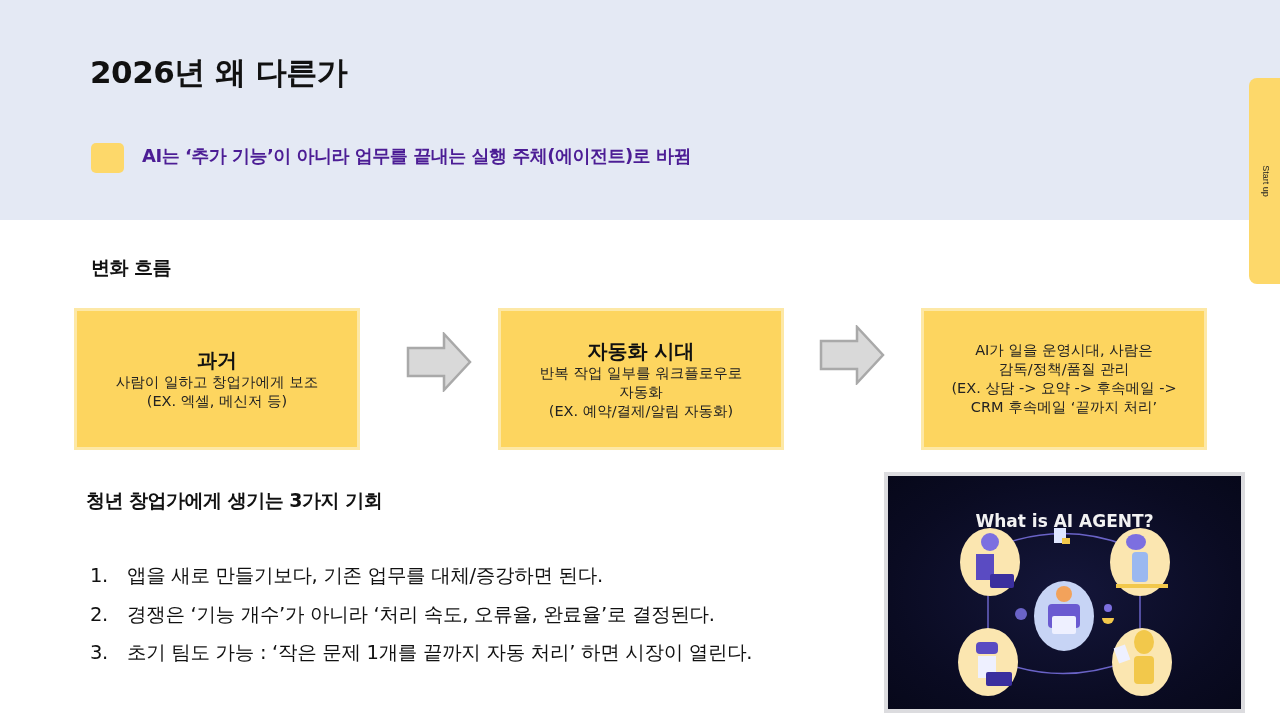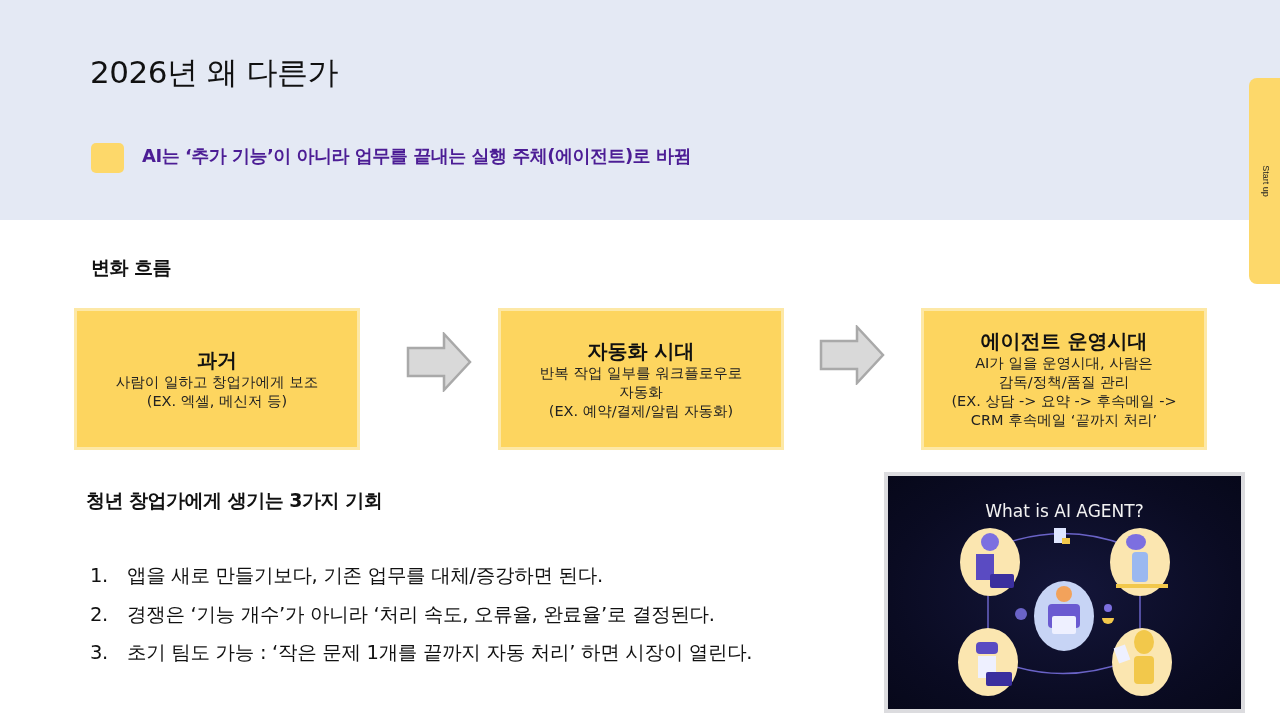--- a/index.html
+++ b/index.html
@@ -1,20 +1,20 @@
 <!DOCTYPE html>
 <html><head>
   <meta charset="utf-8">
   <style>
     * { box-sizing: border-box; margin: 0; padding: 0; }
     html, body { width: 1280px; height: 720px; overflow: hidden; background: #ffffff; }
     body { position: relative; font-family: "DejaVu Sans", "Liberation Sans", sans-serif; color: #111; }
 
     .header-band { position: absolute; left: 0; top: 0; width: 1280px; height: 220px; background: #e4e9f4; }
-    .page-title { position: absolute; left: 90px; top: 52px; font-size: 31px; font-weight: normal; letter-spacing: -0.5px; color: #111; }
+    .page-title { position: absolute; left: 90px; top: 52px; font-size: 31px; font-weight: bold; letter-spacing: -0.5px; color: #111; }
     .bullet-square { position: absolute; left: 91px; top: 143px; width: 33px; height: 30px; background: #fdd86a; border-radius: 5px; }
     .subtitle { position: absolute; left: 142px; top: 144px; font-size: 18px; font-weight: bold; letter-spacing: -0.5px; color: #4c1d95; }
 
     .side-tab { position: absolute; left: 1249px; top: 78px; width: 40px; height: 206px; background: #fdd86a; border-radius: 8px 0 0 8px; }
     .side-tab-label { position: absolute; left: 1266px; top: 181px; transform: translate(-50%, -50%) rotate(90deg); font-family: "Liberation Sans", sans-serif; font-size: 9px; color: #222; white-space: nowrap; }
 
     .section-label { position: absolute; font-size: 19px; font-weight: bold; color: #111; letter-spacing: -0.5px; }
     .flow-label { left: 91px; top: 255px; }
     .opp-label { left: 86px; top: 488px; }
 
@@ -27,21 +27,21 @@
 
     .arrow { position: absolute; width: 66px; height: 60px; }
     .arrow-1 { left: 406px; top: 332px; }
     .arrow-2 { left: 819px; top: 325px; }
 
     .opp-list { position: absolute; left: 90px; top: 557px; list-style: none; }
     .opp-item { display: flex; font-size: 19.5px; color: #111; line-height: 38.5px; letter-spacing: -0.3px; }
     .opp-num { width: 37px; }
 
     .ai-image { position: absolute; left: 884px; top: 472px; width: 361px; height: 241px; border: 4px solid #dcdcdf; background: radial-gradient(ellipse at center, #14163a 0%, #0a0b22 70%, #07081a 100%); overflow: hidden; }
-    .ai-image-title { position: absolute; left: 0; top: 25px; width: 100%; text-align: center; color: #f2f2f2; font-size: 17px; font-weight: normal; font-family: "DejaVu Sans", sans-serif; }
+    .ai-image-title { position: absolute; left: 0; top: 35px; width: 100%; text-align: center; color: #f2f2f2; font-size: 17px; font-weight: bold; font-family: "DejaVu Sans", sans-serif; }
     .ai-illustration { position: absolute; left: 0; top: 0; }
   </style>
 </head>
 <body>
 
 <div class="header-band"></div>
 <div class="page-title">2026년 왜 다른가</div>
 <div class="bullet-square"></div>
 <div class="subtitle">AI는 ‘추가 기능’이 아니라 업무를 끝내는 실행 주체(에이전트)로 바뀜</div>
 
@@ -65,21 +65,20 @@
   <div class="box-line">반복 작업 일부를 워크플로우로</div>
   <div class="box-line">자동화</div>
   <div class="box-line">(EX. 예약/결제/알림 자동화)</div>
 </div>
 
 <svg class="arrow arrow-2" viewBox="0 0 66 60">
   <polygon points="2,16 38,16 38,2 64,30 38,58 38,44 2,44" fill="#d9d9d9" stroke="#a9a9a9" stroke-width="2.5"></polygon>
 </svg>
 
 <div class="flow-box box-3">
-  <div class="box-title">에이전트 운영시대</div>
   <div class="box-line">AI가 일을 운영시대, 사람은</div>
   <div class="box-line">감독/정책/품질 관리</div>
   <div class="box-line">(EX. 상담 -&gt; 요약 -&gt; 후속메일 -&gt;</div>
   <div class="box-line">CRM 후속메일 ‘끝까지 처리’</div>
 </div>
 
 <div class="section-label opp-label">청년 창업가에게 생기는 3가지 기회</div>
 
 <ol class="opp-list">
   <li class="opp-item">

